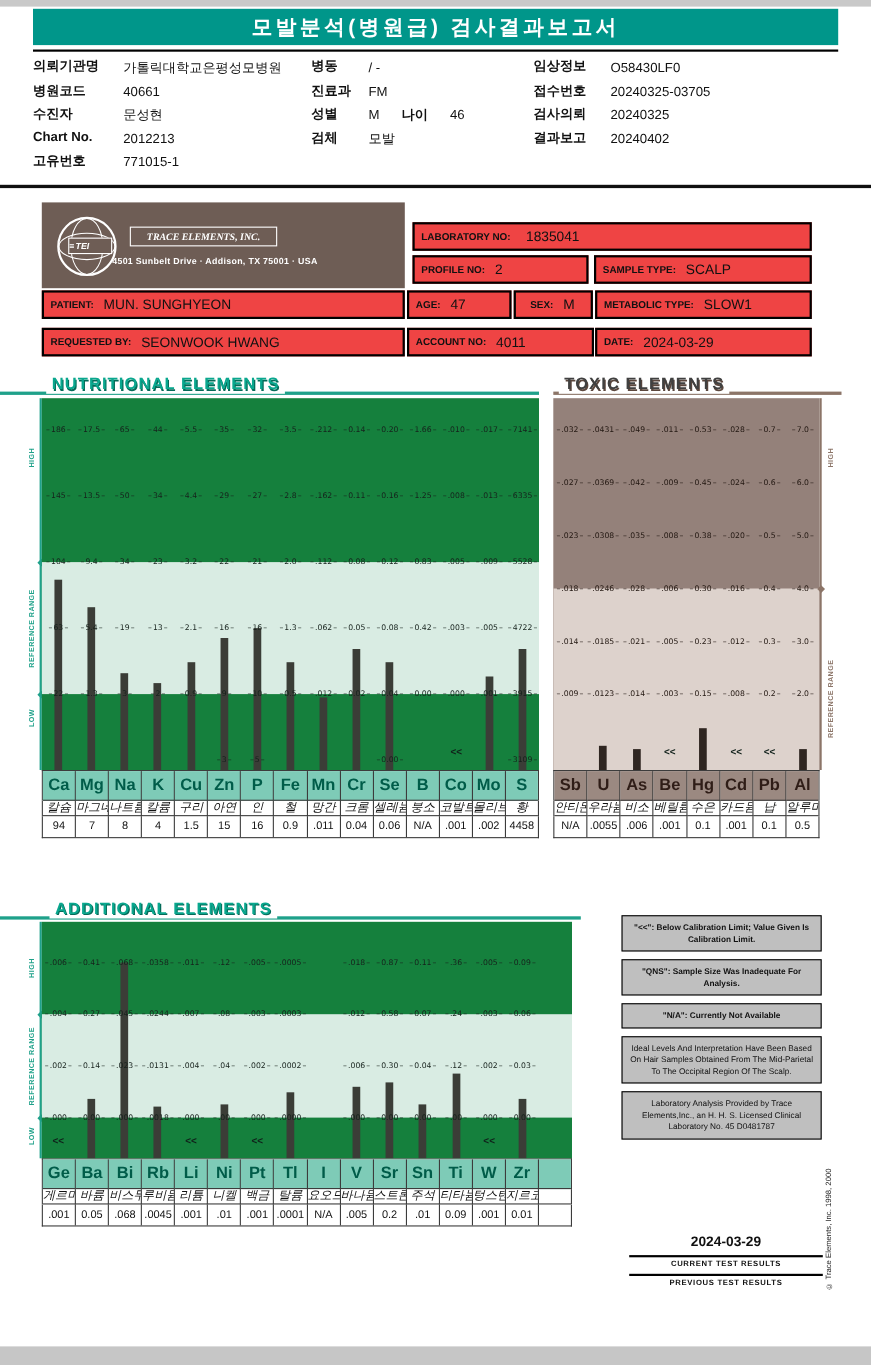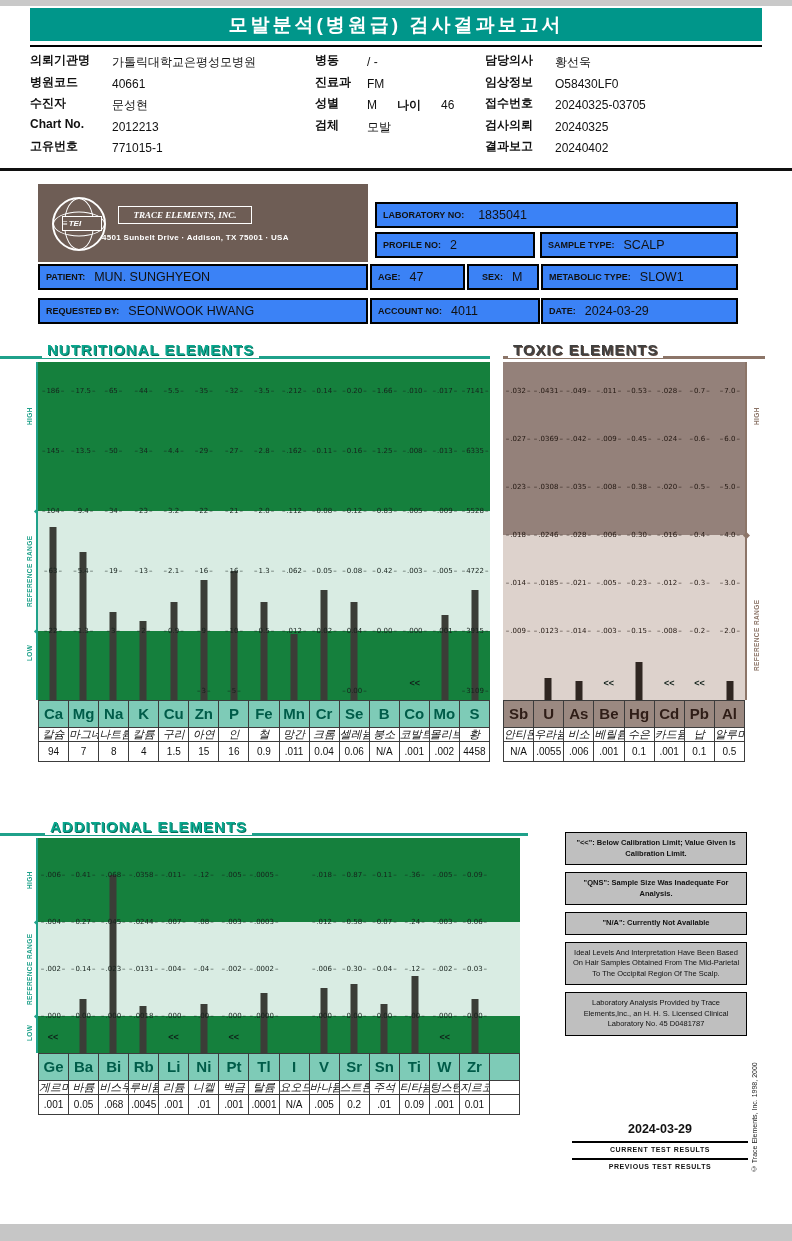--- a/index.html
+++ b/index.html
@@ -13,21 +13,21 @@
 
   
   #titlebar{left:30px;top:8px;width:732px;height:33px;background:#00968a;color:#fff;
             display:flex;align-items:center;justify-content:center;font-size:19px;font-weight:bold;letter-spacing:3px;}
   #hline1{left:30px;top:45px;width:732px;height:2px;background:#000;}
   #hline2{left:0;top:168px;width:792px;height:3px;background:#101010;}
 
   
   .igroup{position:absolute;top:52px;}
   #ig-left{left:30px;width:250px;}
-  #ig-mid{left:283px;width:195px;margin-left:32px;}
+  #ig-mid{left:283px;width:195px;}
   #ig-right{left:485px;width:270px;}
   .irow{height:21.5px;white-space:nowrap;}
   .ilab{font-weight:bold;font-size:12px;display:inline-block;vertical-align:top;}
   #ig-left .ilab{width:82px;}
   #ig-mid .ilab{width:52px;}
   #ig-right .ilab{width:70px;}
   .ival{font-size:12px;}
   .ilab2{font-weight:bold;font-size:12px;margin-left:20px;}
   .ival2{font-size:12px;margin-left:20px;}
 
@@ -38,21 +38,21 @@
   #tei .paral{position:absolute;top:50%;left:-1px;right:-1px;height:46%;transform:translateY(-50%);border:1px solid #fff;border-radius:50%;}
   #tei .teibadge{position:absolute;left:24px;top:32px;width:38px;height:13px;background:#6e5d55;border:1px solid #fff;color:#fff;
                  font-size:8px;font-weight:bold;font-style:italic;line-height:13px;}
   #tei .teibadge::before{content:"≡";margin-right:1px;}
   #tei .namebox{position:absolute;left:80px;top:22px;width:132px;height:16px;border:1px solid #fff;color:#fff;
                 font-size:9px;font-style:italic;font-weight:bold;line-height:16px;text-align:center;
                 font-family:"Liberation Serif","DejaVu Serif",serif;}
   #tei .addr{position:absolute;left:64px;top:49px;color:#fff;font-size:8px;font-weight:bold;letter-spacing:.3px;}
 
   
-  .lbox{position:absolute;border:2px solid #000;background:#3b82f6;display:flex;align-items:center;padding-left:6px;gap:9px;box-sizing:border-box;}
+  .lbox{position:absolute;border:2px solid #000;background:#ef4444;display:flex;align-items:center;padding-left:6px;gap:9px;box-sizing:border-box;}
   .llab{font-size:9px;font-weight:bold;white-space:nowrap;}
   .lval{font-size:12.5px;white-space:nowrap;}
   #lab-b1{left:375px;top:202px;width:363px;height:26px;gap:14px;}
   #lab-b2{left:375px;top:232px;width:160px;height:26px;}
   #lab-b3{left:540px;top:232px;width:198px;height:26px;}
   #lab-p1{left:38px; top:264px;width:330px;height:26px;}
   #lab-p2{left:370px;top:264px;width:95px; height:26px;}
   #lab-p3{left:467px;top:264px;width:72px; height:26px;padding-left:13px;}
   #lab-p4{left:541px;top:264px;width:197px;height:26px;}
   #lab-r1{left:38px; top:298px;width:330px;height:26px;}
@@ -166,21 +166,20 @@
     <div class="irow"><span class="ilab">Chart No.</span><span class="ival">2012213</span></div>
     <div class="irow"><span class="ilab">고유번호</span><span class="ival">771015-1</span></div>
   </div>
   <div class="igroup" id="ig-mid">
     <div class="irow"><span class="ilab">병동</span><span class="ival">/ -</span></div>
     <div class="irow"><span class="ilab">진료과</span><span class="ival">FM</span></div>
     <div class="irow"><span class="ilab">성별</span><span class="ival">M</span><span class="ilab2">나이</span><span class="ival2">46</span></div>
     <div class="irow"><span class="ilab">검체</span><span class="ival">모발</span></div>
   </div>
   <div class="igroup" id="ig-right">
-    <div class="irow"><span class="ilab">담당의사</span><span class="ival">황선욱</span></div>
     <div class="irow"><span class="ilab">임상정보</span><span class="ival">O58430LF0</span></div>
     <div class="irow"><span class="ilab">접수번호</span><span class="ival">20240325-03705</span></div>
     <div class="irow"><span class="ilab">검사의뢰</span><span class="ival">20240325</span></div>
     <div class="irow"><span class="ilab">결과보고</span><span class="ival">20240402</span></div>
   </div>
 
   <div class="abs" id="hline2"></div>
 
   <div class="abs" id="tei">
     <div class="circle">

